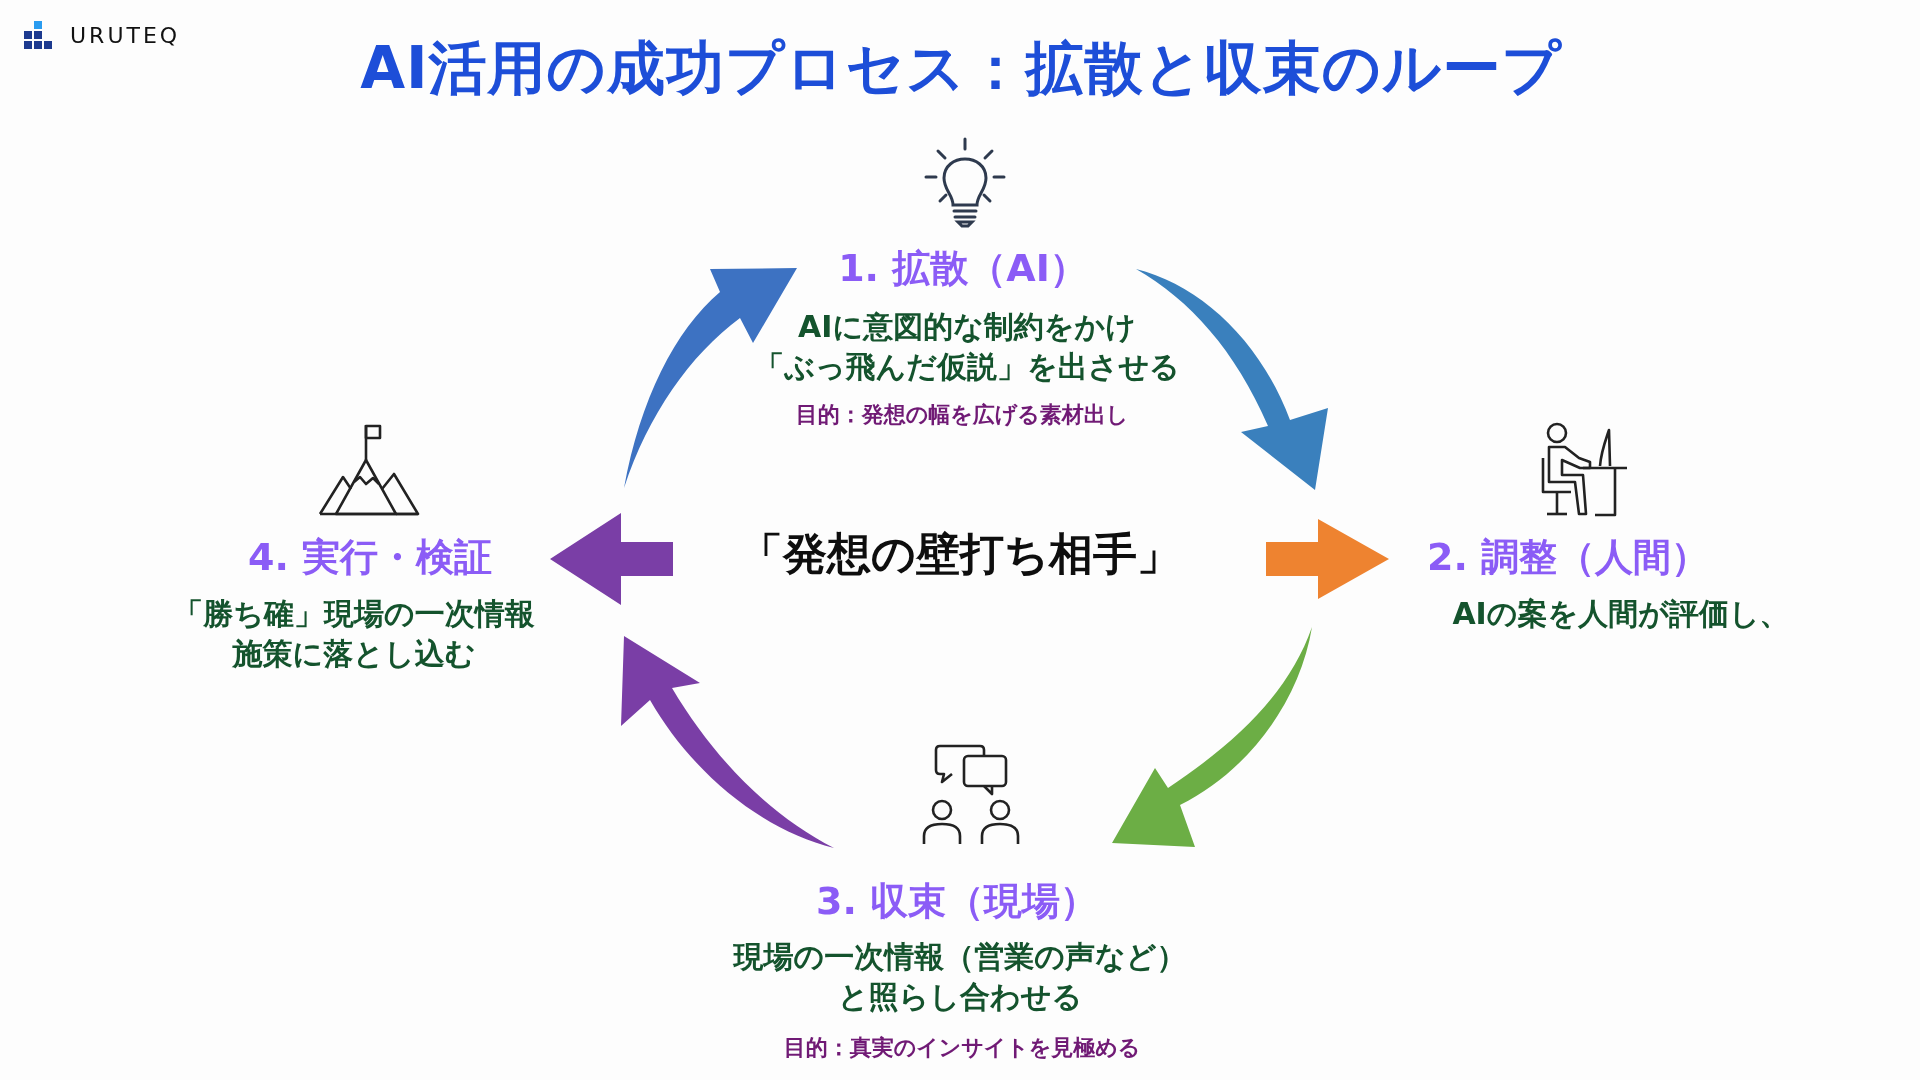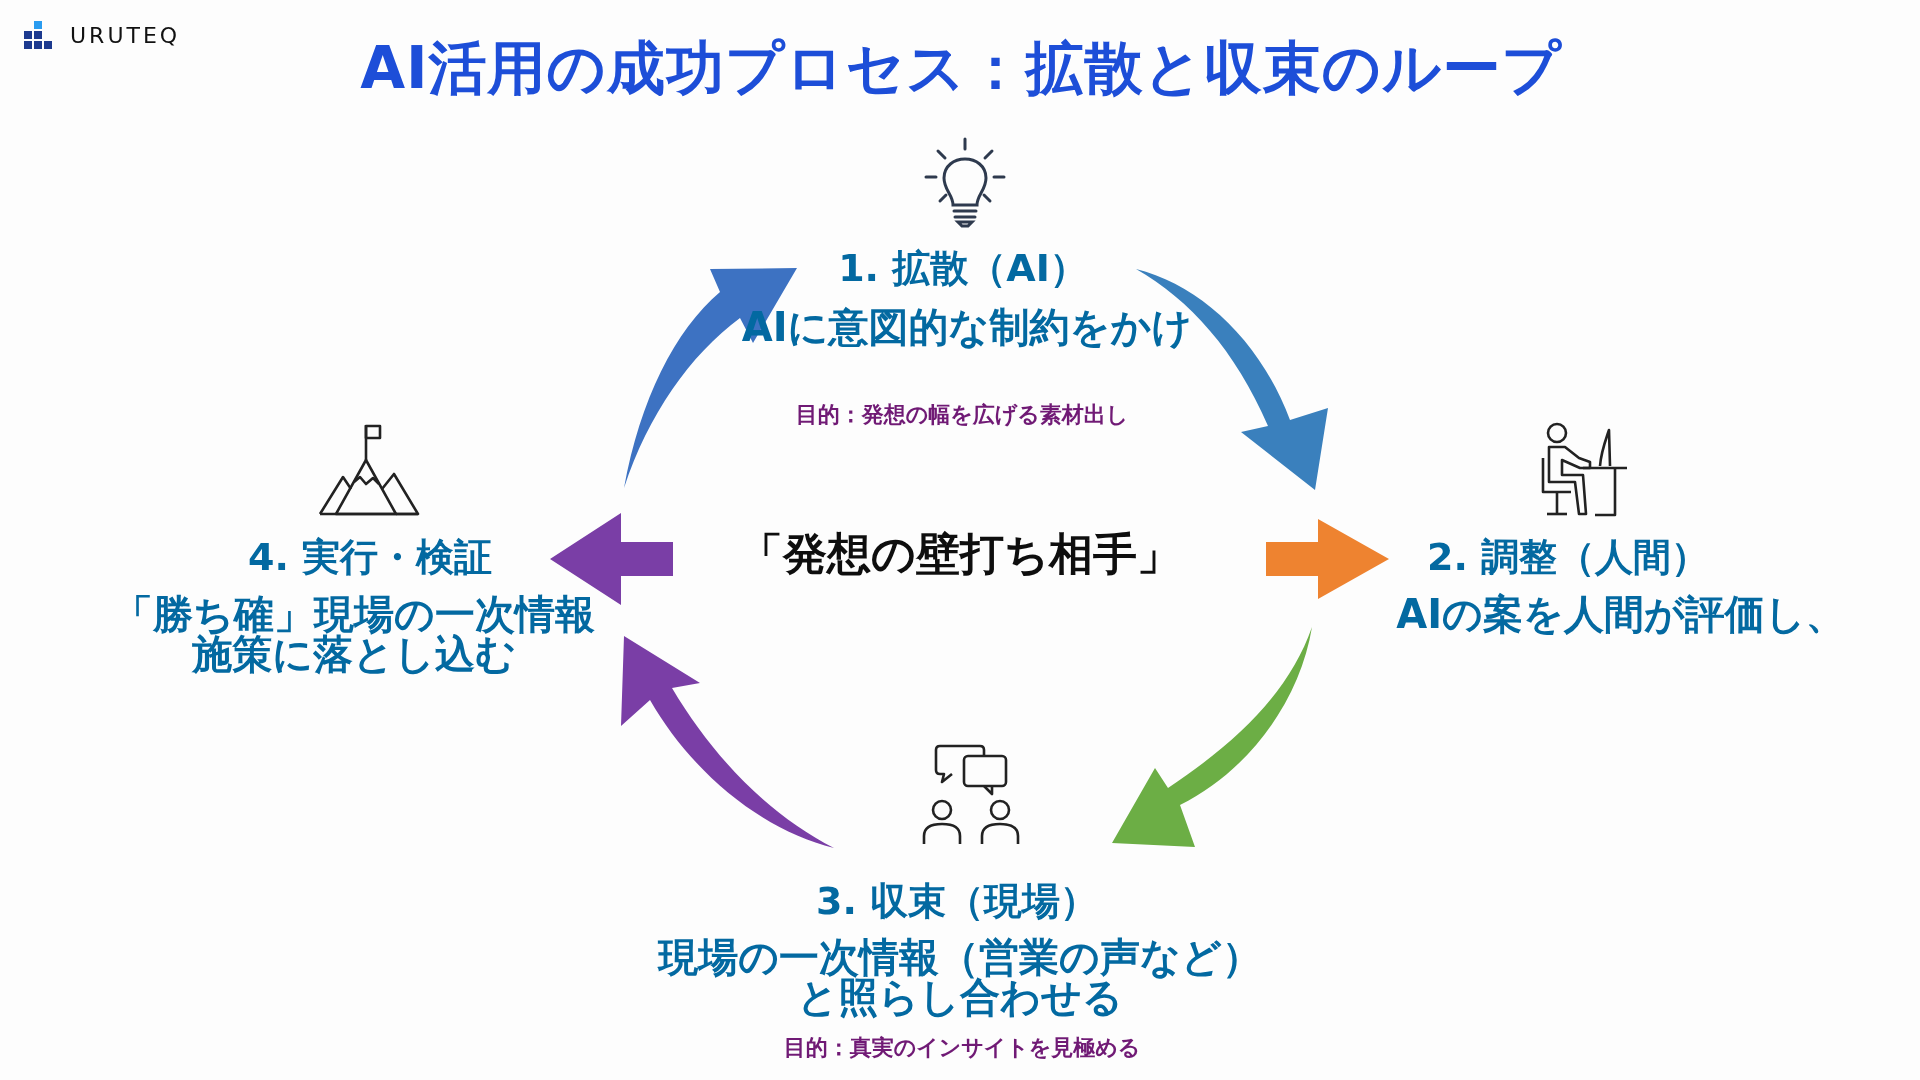--- a/index.html
+++ b/index.html
@@ -5,22 +5,22 @@
   html, body { margin:0; padding:0; }
   body { width:1920px; height:1080px; position:relative; overflow:hidden; background:#fdfdfd;
          font-family:"DejaVu Sans","Liberation Sans",sans-serif; color:#111; }
   .abs { position:absolute; }
   .logo { left:24px; top:20px; height:30px; display:flex; align-items:center; gap:18px; }
   .logo-mark { width:28px; height:28px; position:relative; }
   .logo-mark i { position:absolute; width:8px; height:8px; background:#1c3a8f; }
   .logo-text { font-family:"DejaVu Sans",sans-serif; font-size:22px; letter-spacing:3px; color:#111; }
   .title { left:1px; width:1920px; top:30px; text-align:center; font-size:58px; font-weight:bold; color:#1d4ed8; letter-spacing:1px; }
   .center-block { text-align:center; transform:translateX(-50%); white-space:nowrap; }
-  .stage-title { font-size:38px; font-weight:bold; color:#0369a1; }
-  .desc { font-size:40px; font-weight:bold; color:#0369a1; line-height:40px; }
+  .stage-title { font-size:38px; font-weight:bold; color:#8b5cf6; }
+  .desc { font-size:30px; font-weight:bold; color:#14532d; line-height:40px; }
   .purpose { font-size:22px; font-weight:bold; color:#701a75; }
   .center-msg { font-size:44px; font-weight:bold; color:#0e0e0e; line-height:56px; }
   svg.arrows { position:absolute; left:0; top:0; width:1920px; height:1080px; }
   .icon { position:absolute; }
 </style>
 </head>
 <body>
 
 <div class="abs logo">
   <div class="logo-mark">
@@ -60,20 +60,21 @@
   <line x1="20" y1="66" x2="26" y2="60"></line>
     <line x1="70" y1="66" x2="64" y2="60"></line>
   <path d="M33,70 C33,60 24,55 24,43 C24,31 34,24 45,24 C56,24 66,31 66,43 C66,55 57,60 57,70 Z"></path>
   <line x1="34" y1="76" x2="56" y2="76"></line>
     <line x1="35" y1="82" x2="55" y2="82"></line>
   <path d="M38,87 L52,87 L48,91 L42,91 Z"></path>
 </svg>
 <div class="abs center-block stage-title" style="left:963px;top:243px">1. 拡散（AI）</div>
 <div class="abs center-block desc" style="left:967px;top:307px">
   <div>AIに意図的な制約をかけ</div>
+  <div>「ぶっ飛んだ仮説」を出させる</div>
 </div>
 <div class="abs center-block purpose" style="left:962px;top:400px">目的：発想の幅を広げる素材出し</div>
 
 <svg class="icon" style="left:1535px;top:420px;width:95px;height:100px" viewBox="0 0 95 100" fill="none" stroke="#222" stroke-width="2.6" stroke-linejoin="round">
   <circle cx="22" cy="13" r="9"></circle>
   <path d="M14,27 L14,62 L40,62 L44,94 L51,94 L48,55 L27,55 L27,40 L45,48 L55,48 L55,42 L44,38 L30,27 Z"></path>
   <path d="M8,38 L8,72 L36,72"></path>
   <line x1="22" y1="72" x2="22" y2="94"></line>
     <line x1="12" y1="94" x2="32" y2="94"></line>
   <line x1="48" y1="48" x2="92" y2="48"></line>

